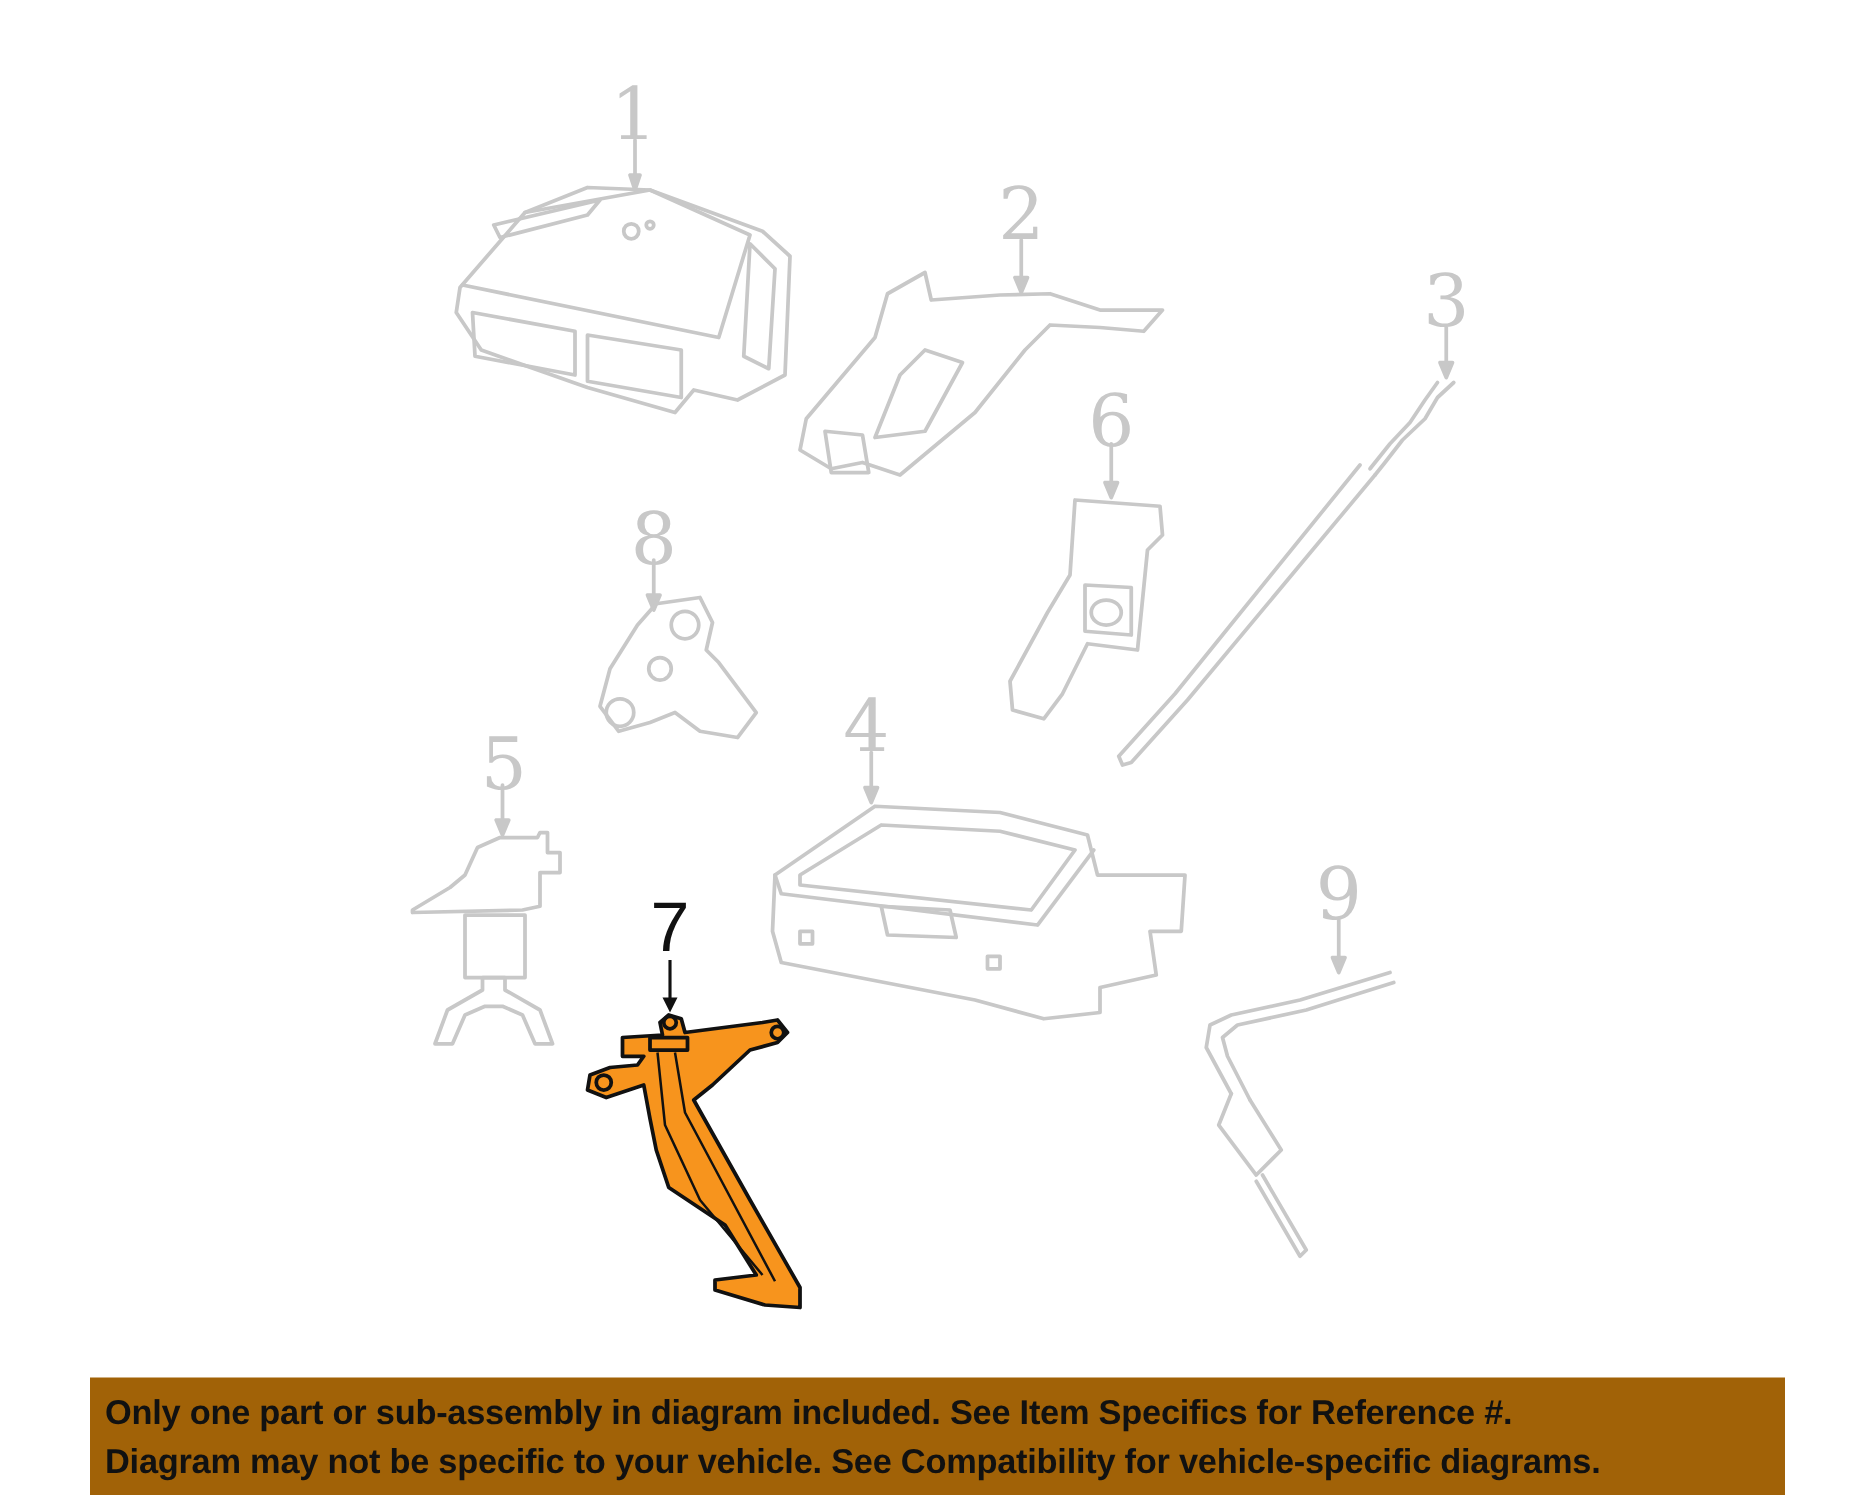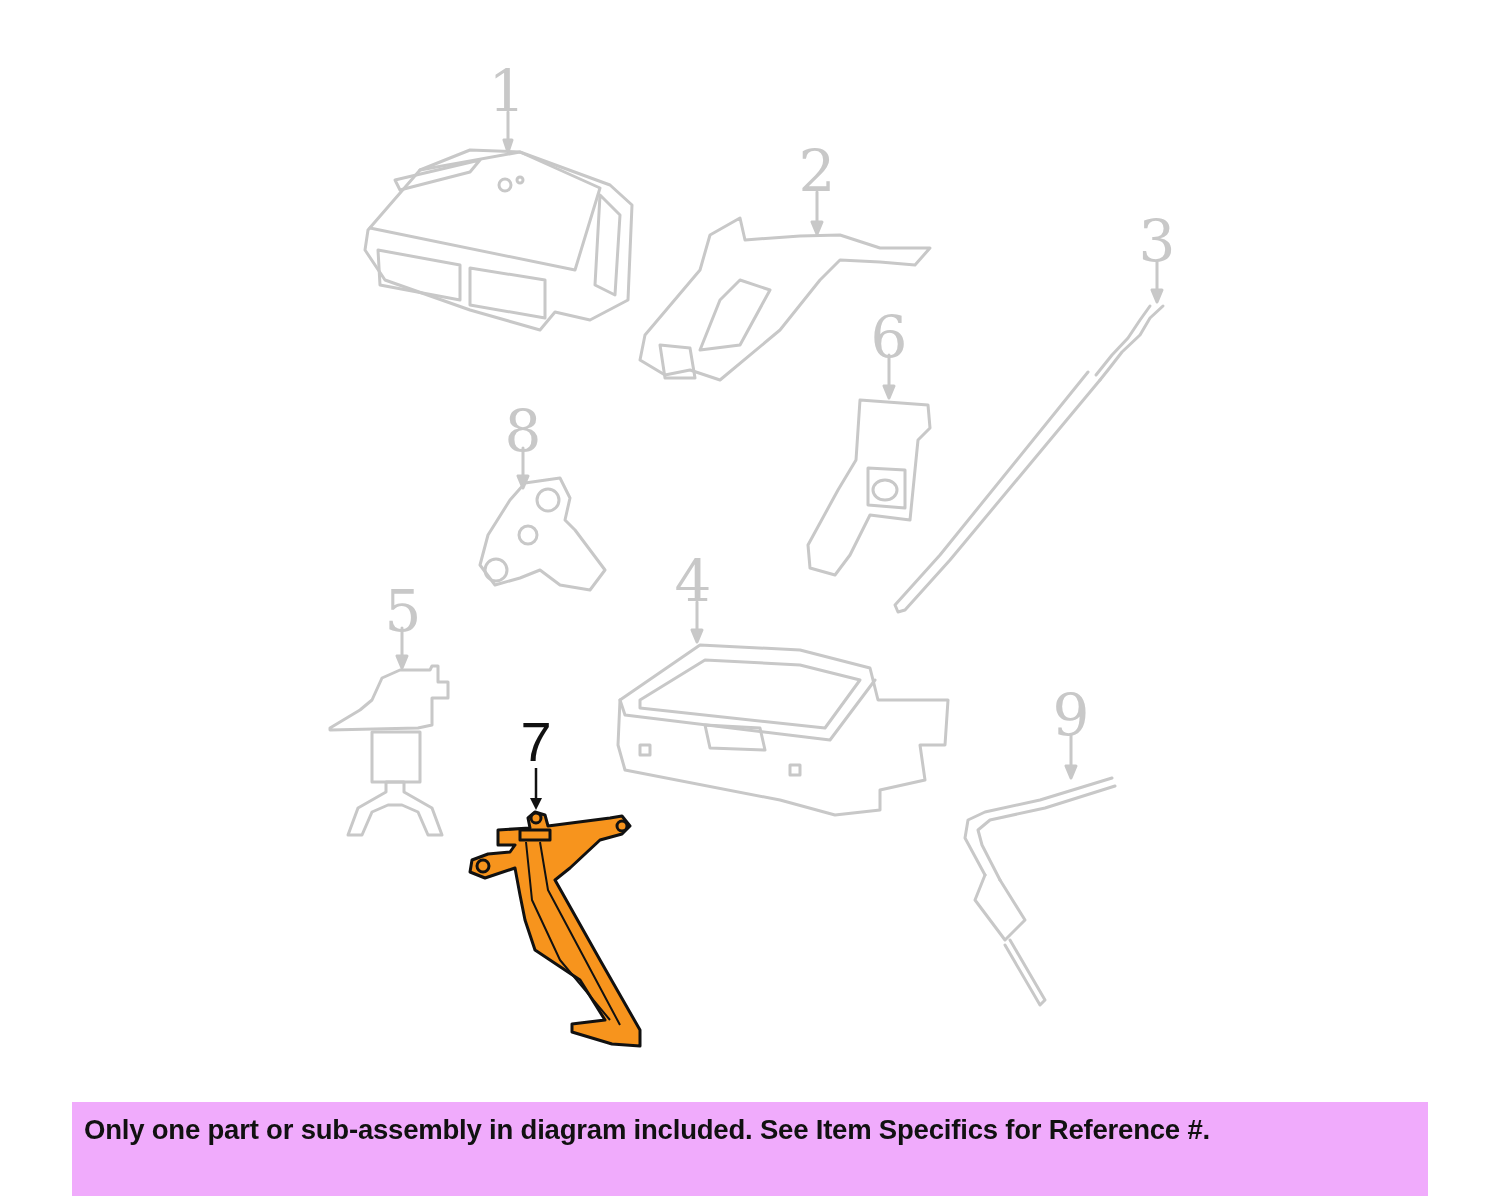--- a/index.html
+++ b/index.html
@@ -1,20 +1,20 @@
 <!DOCTYPE html>
 <html><head>
 <meta charset="utf-8">
 <style>
   html, body { margin:0; padding:0; background:#ffffff; }
   body { width:1500px; height:1196px; position:relative; overflow:hidden; font-family:"DejaVu Sans", sans-serif; }
   .diagram { position:absolute; left:0; top:0; width:1500px; height:1100px; }
   .callout { position:absolute; font-family:"DejaVu Serif", serif; color:#c8c8c8; font-size:58px; line-height:1; transform:translateX(-50%); }
   .callout.active { font-family:"Liberation Sans", sans-serif; color:#111; font-size:56px; }
-  .banner { position:absolute; left:72px; top:1102px; width:1356px; height:94px; background:#f0abfc; }
+  .banner { position:absolute; left:72px; top:1102px; width:1356px; height:94px; background:#a16207; }
   .banner-line { position:absolute; left:12px; font-family:"Liberation Sans", sans-serif; font-weight:bold; font-size:27.5px; color:#111; white-space:nowrap; letter-spacing:-0.2px; }
   .l1 { top:12px; }
   .l2 { top:51px; }
 </style>
 </head>
 <body>
 
 <div class="diagram">
   <svg width="1500" height="1100" viewBox="0 0 1500 1100">
     <defs>
@@ -118,13 +118,14 @@
   <div class="callout" style="left:693px;top:552px;">4</div>
   <div class="callout" style="left:403px;top:582px;">5</div>
   <div class="callout" style="left:889px;top:308px;">6</div>
   <div class="callout active" style="left:536px;top:714px;">7</div>
   <div class="callout" style="left:523px;top:402px;">8</div>
   <div class="callout" style="left:1071px;top:686px;">9</div>
 </div>
 
 <div class="banner">
   <div class="banner-line l1">Only one part or sub-assembly in diagram included. See Item Specifics for Reference #.</div>
+  <div class="banner-line l2">Diagram may not be specific to your vehicle. See Compatibility for vehicle-specific diagrams.</div>
 </div>
 
 </body></html>

